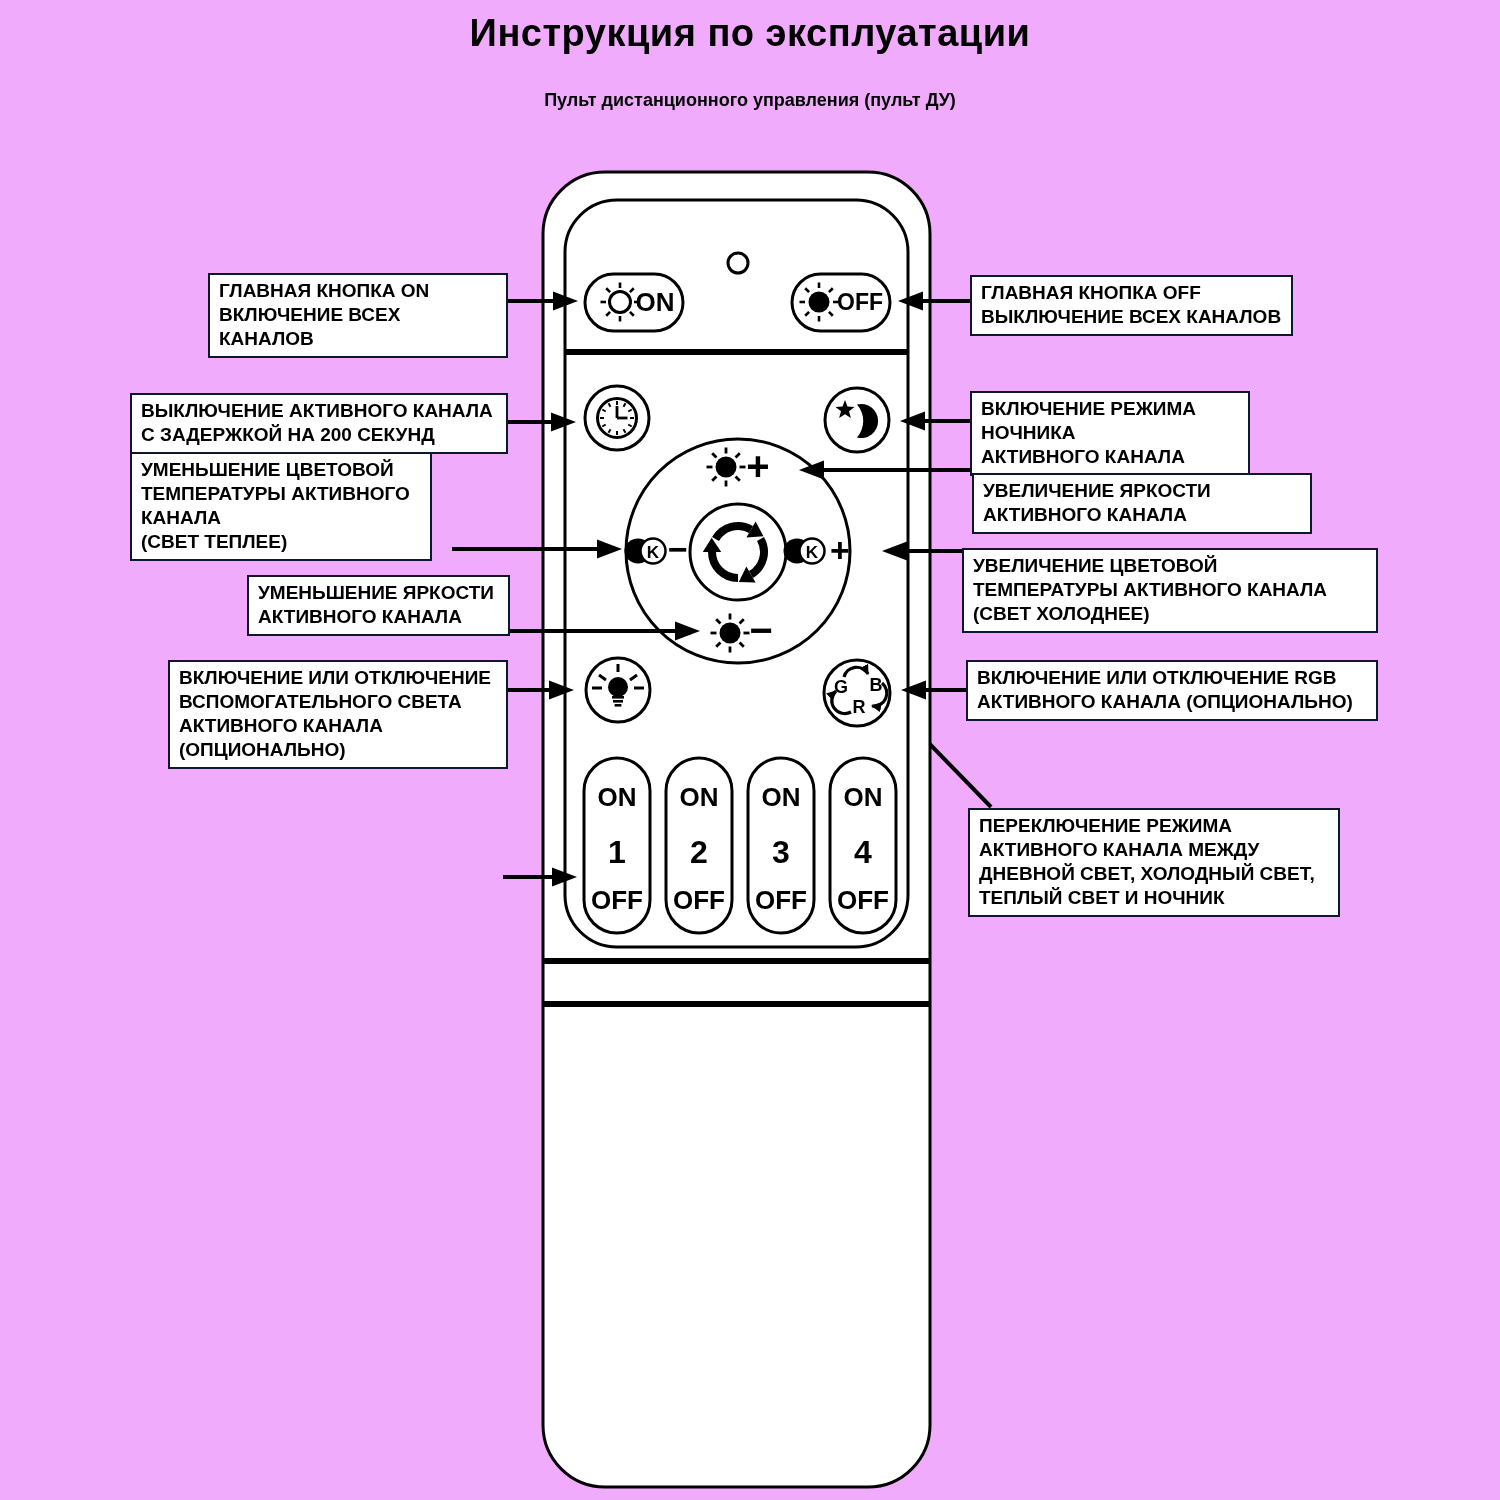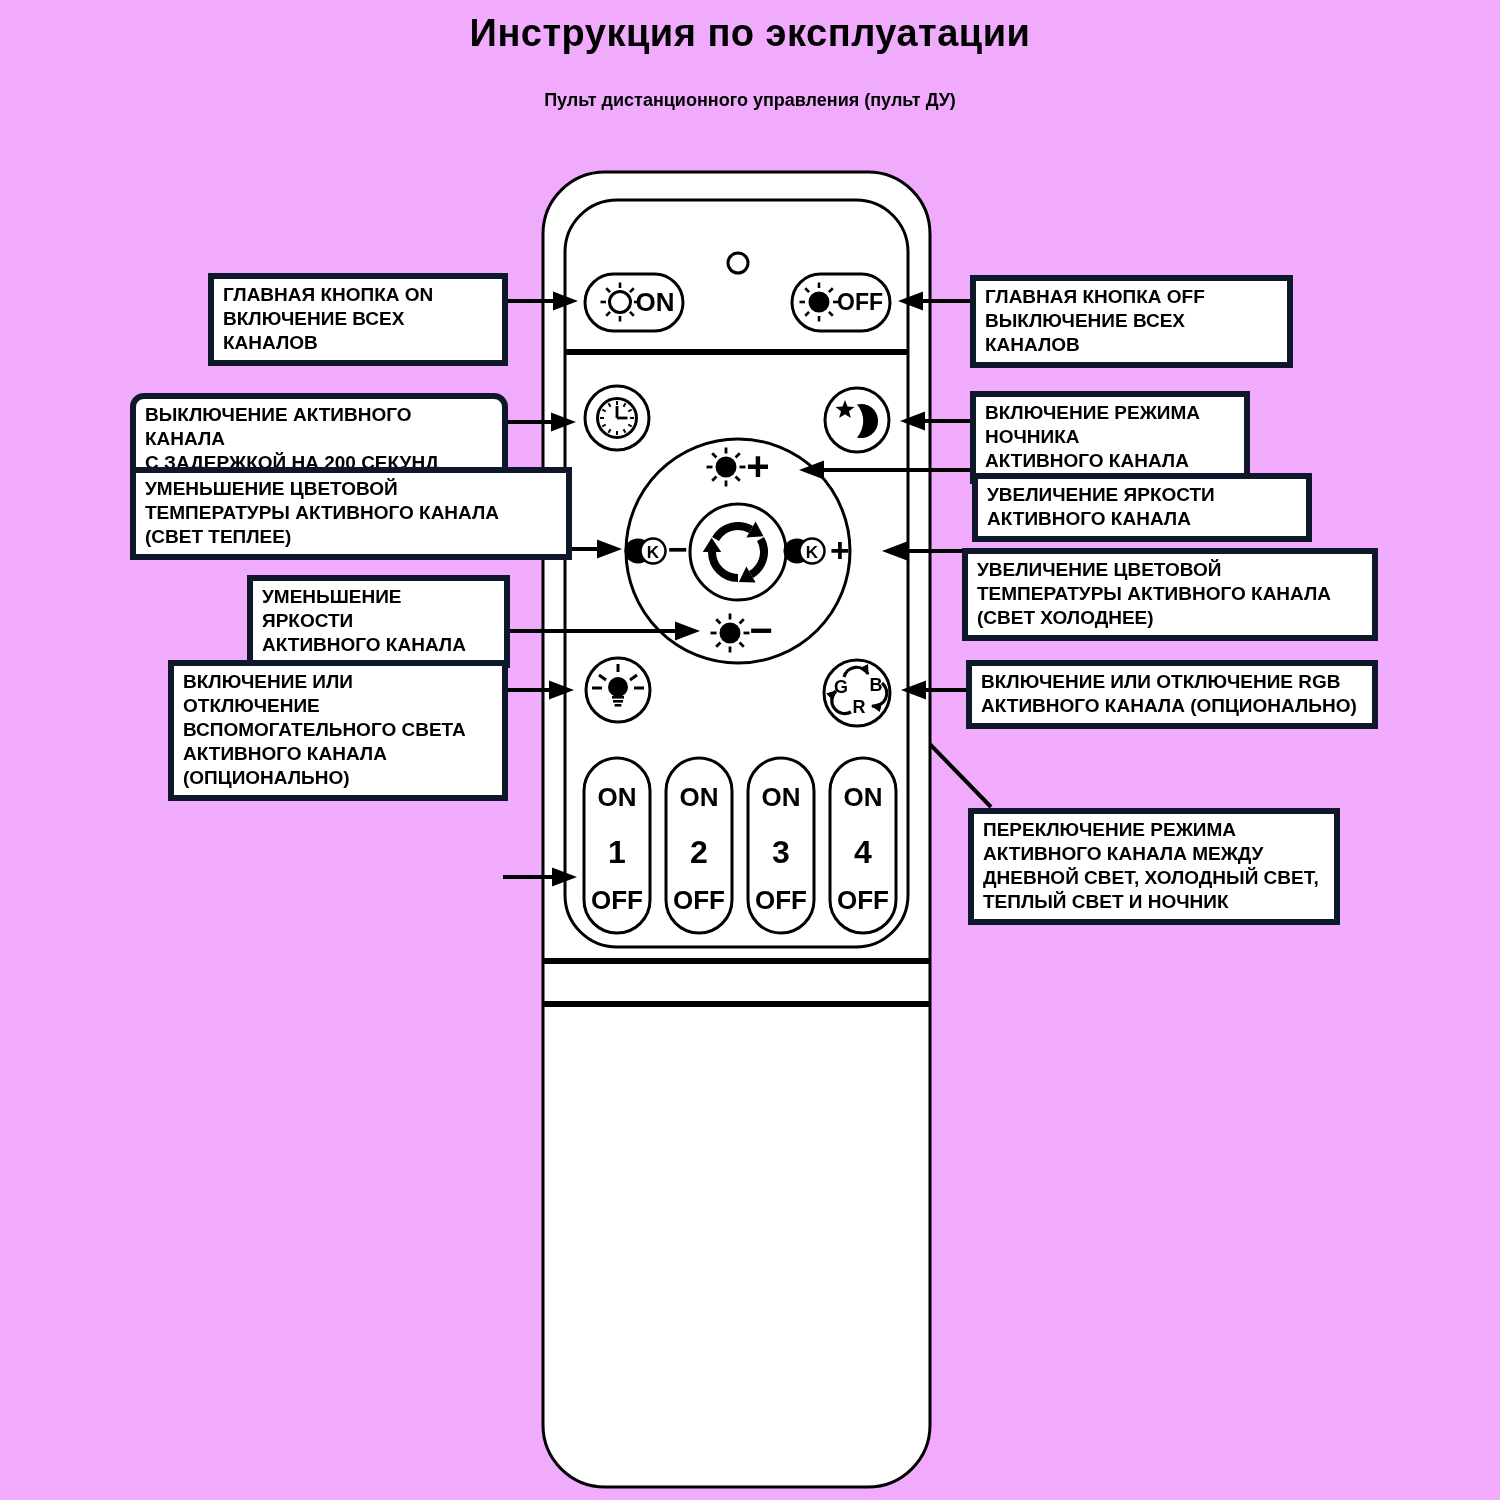--- a/index.html
+++ b/index.html
@@ -2,21 +2,21 @@
 <html><head>
 <meta charset="utf-8">
 <style>
   html,body{margin:0;padding:0;background:#fff;}
   #stage{position:relative;width:1500px;height:1500px;background:#f0abfc;overflow:hidden;
          font-family:"Liberation Sans",sans-serif;color:#000;}
   .title{position:absolute;left:0;top:12px;width:100%;text-align:center;
          font-size:38px;font-weight:bold;letter-spacing:.5px;}
   .subtitle{position:absolute;left:0;top:90px;width:100%;text-align:center;
          font-size:18px;font-weight:bold;}
-  .co{position:absolute;border:6px solid #0f172a;background:#fff;box-sizing:border-box;
+  .co{position:absolute;border:2px solid #0f172a;background:#fff;box-sizing:border-box;
       padding:4px 8px 5px 9px;font-size:19px;line-height:24px;font-weight:bold;}
   svg{position:absolute;left:0;top:0;}
   svg text{font-family:"Liberation Sans",sans-serif;font-weight:bold;fill:#000;}
 </style>
 </head>
 <body>
 
 <div id="stage">
 
   <div class="title">Инструкция по эксплуатации</div>
@@ -278,23 +278,23 @@
       </g>
       <g>
         <line x1="923" y1="690" x2="966" y2="690"></line>
           <polygon points="901,690 926,680.5 926,699.5" stroke="none"></polygon>
       </g>
     </g>
   </svg>
 
   <div class="co" style="left:208px;top:273px;width:300px;">
     <span>ГЛАВНАЯ КНОПКА ON<br>ВКЛЮЧЕНИЕ ВСЕХ КАНАЛОВ</span></div>
-  <div class="co" style="left:130px;top:393px;width:378px;border-radius:14px;">
+  <div class="co" style="left:130px;top:393px;width:378px;">
     <span>ВЫКЛЮЧЕНИЕ АКТИВНОГО КАНАЛА<br>С ЗАДЕРЖКОЙ НА 200 СЕКУНД</span></div>
-  <div class="co" style="left:130px;top:467px;width:442px;">
+  <div class="co" style="left:130px;top:452px;width:302px;">
     <span>УМЕНЬШЕНИЕ ЦВЕТОВОЙ<br>ТЕМПЕРАТУРЫ АКТИВНОГО КАНАЛА<br>(СВЕТ ТЕПЛЕЕ)</span></div>
   <div class="co" style="left:247px;top:575px;width:263px;">
     <span>УМЕНЬШЕНИЕ ЯРКОСТИ<br>АКТИВНОГО КАНАЛА</span></div>
   <div class="co" style="left:168px;top:660px;width:340px;">
     <span>ВКЛЮЧЕНИЕ ИЛИ ОТКЛЮЧЕНИЕ<br>ВСПОМОГАТЕЛЬНОГО СВЕТА<br>АКТИВНОГО КАНАЛА<br>(ОПЦИОНАЛЬНО)</span></div>
 
   <div class="co" style="left:970px;top:275px;width:323px;">
     <span>ГЛАВНАЯ КНОПКА OFF<br>ВЫКЛЮЧЕНИЕ ВСЕХ КАНАЛОВ</span></div>
   <div class="co" style="left:970px;top:391px;width:280px;">
     <span>ВКЛЮЧЕНИЕ РЕЖИМА НОЧНИКА<br>АКТИВНОГО КАНАЛА</span></div>

